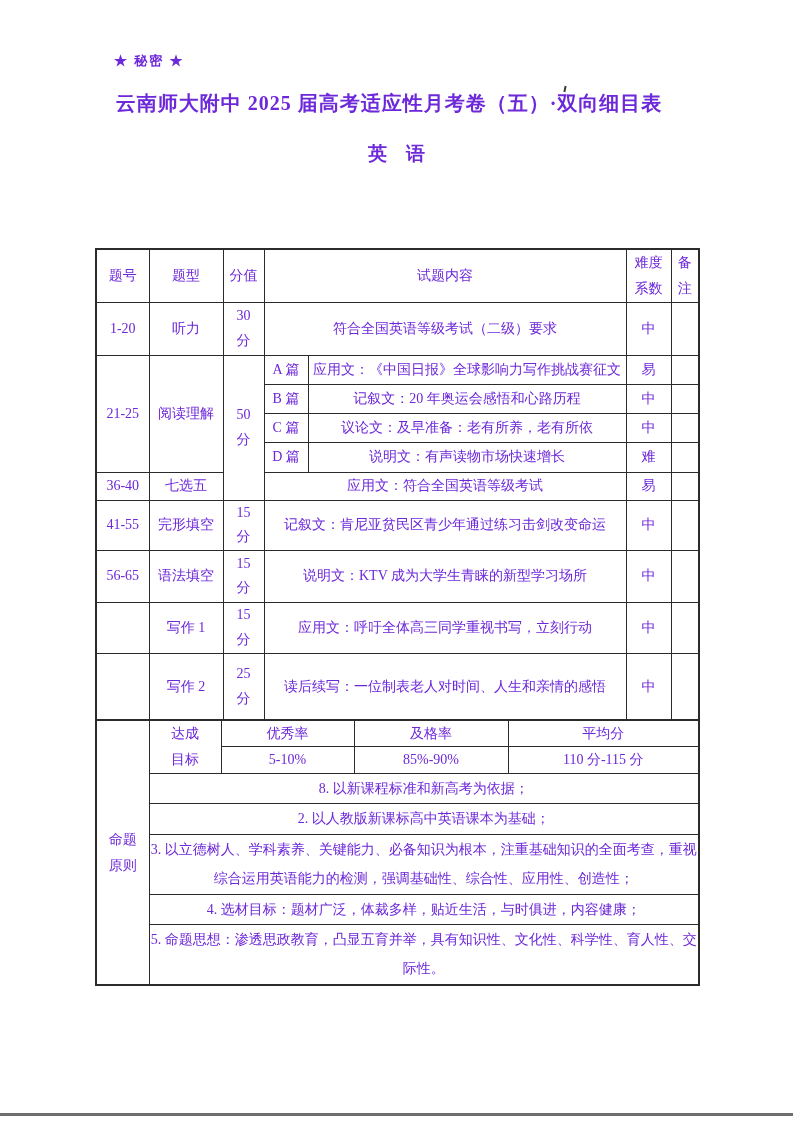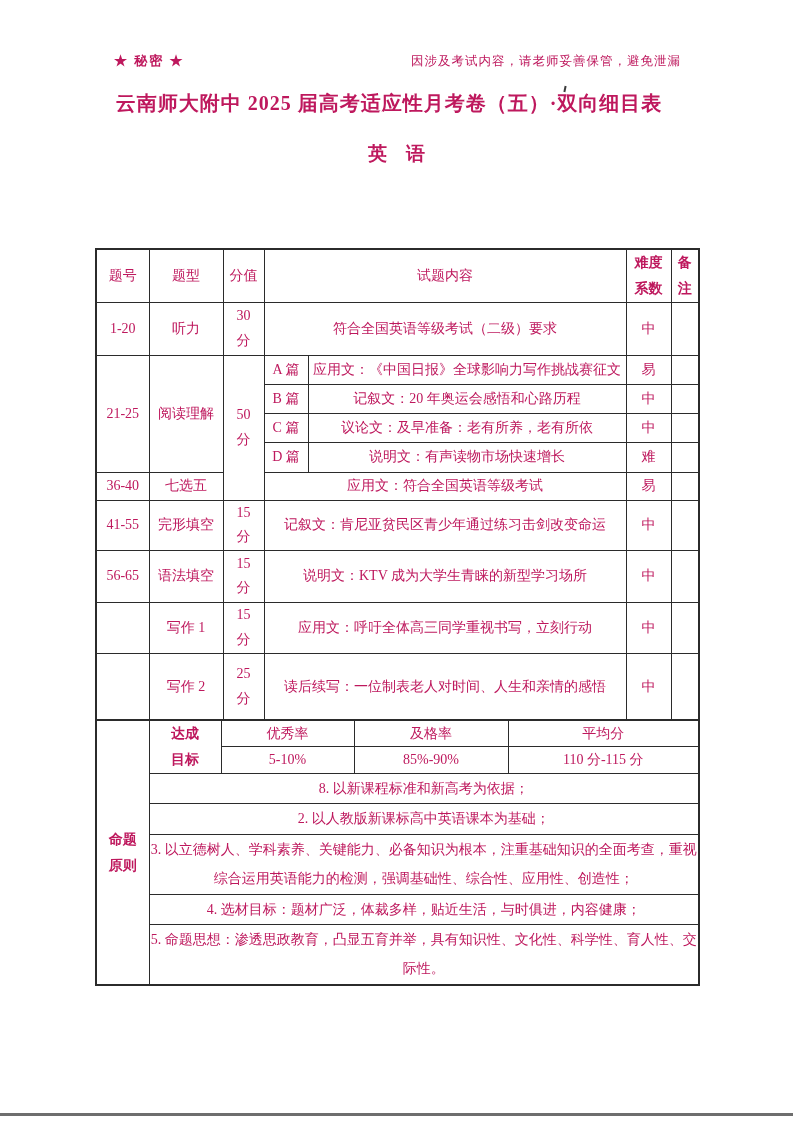--- a/index.html
+++ b/index.html
@@ -4,21 +4,21 @@
 <style>
   * { margin: 0; padding: 0; box-sizing: border-box; }
   html, body { background: #ffffff; }
   .page {
     position: relative;
     width: 793px;
     height: 1122px;
     margin: 0 auto;
     background: #ffffff;
     font-family: "Liberation Serif", "DejaVu Serif", serif;
-    color: #be185d;
+    color: #6d28d9;
     overflow: hidden;
   }
   
   .secrecy-row {
     position: absolute;
     top: 52px; left: 0; right: 0;
     padding: 0 112px 0 114px;
     display: flex;
     justify-content: space-between;
     align-items: center;
@@ -62,41 +62,40 @@
   table.spec th, table.spec td {
     border: 1px solid #2b2b2b;
     text-align: center;
     vertical-align: middle;
     font-weight: normal;
     padding: 0;
     overflow: hidden;
   }
   td.left, th.left { text-align: left; padding-left: 13px; padding-right: 6px; }
   td.score span { display: block; line-height: 1.75; }
-  .twoline span { display: block; line-height: 1.85; font-weight: bold; }
+  .twoline span { display: block; line-height: 1.85; }
   td.principle {
     text-align: justify;
     padding: 5px 14px 5px 12px;
     line-height: 2.1;
   }
   .bottom-bar {
     position: absolute;
     left: 0; top: 1113px;
     width: 793px; height: 3px;
     background: #6e6e6e;
   }
 </style>
 </head>
 <body>
 
 <div class="page">
 
   <div class="secrecy-row">
     <span class="secrecy-left">★ 秘密 ★</span>
-    <span class="secrecy-right">因涉及考试内容，请老师妥善保管，避免泄漏</span>
   </div>
 
   <div class="doc-title">云南师大附中 2025 届高考适应性月考卷（五）·双向细目表</div>
   <div class="scan-artifact"></div>
   <div class="subject-title">英　语</div>
 
   <div class="table-wrap">
 
     <table class="spec">
       <colgroup>

